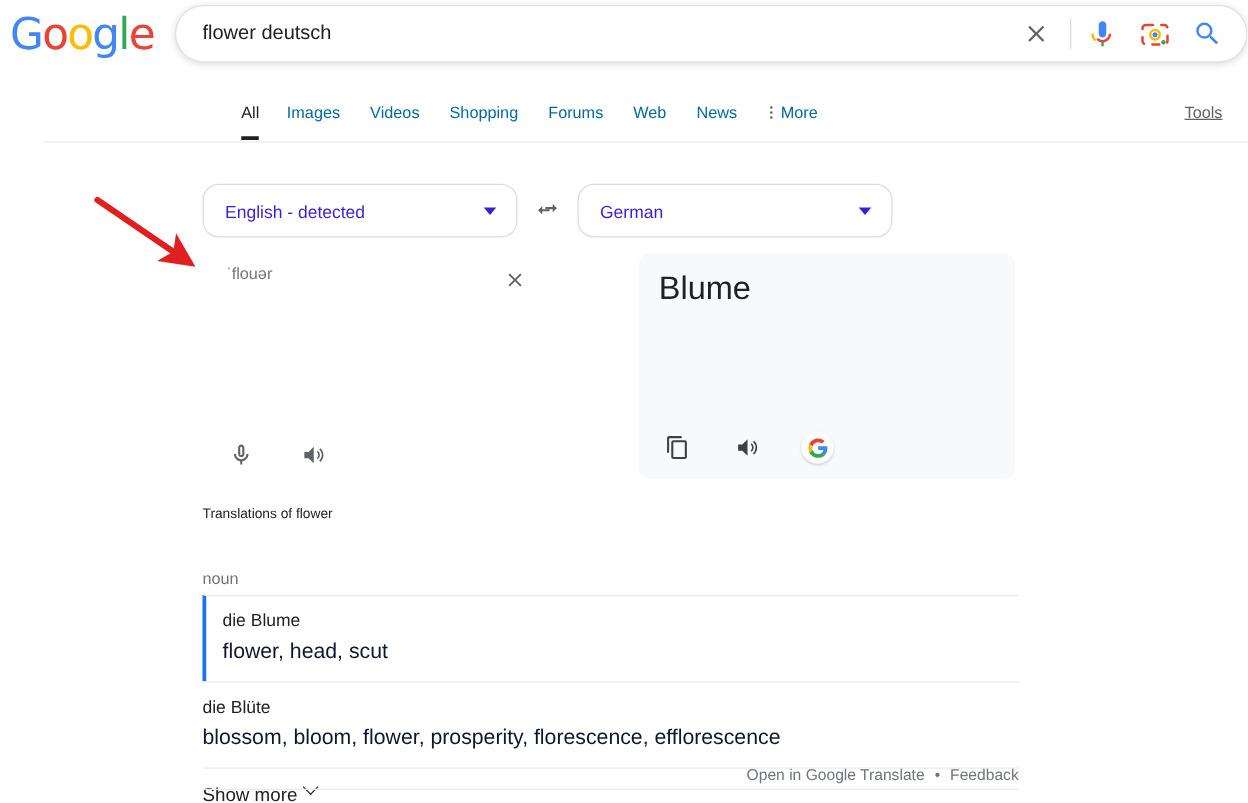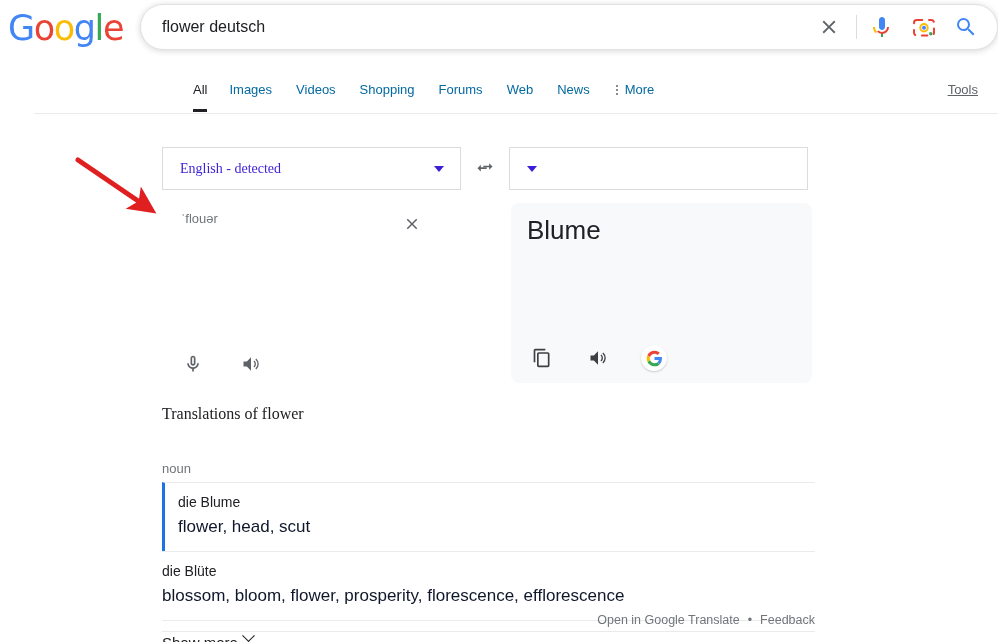--- a/index.html
+++ b/index.html
@@ -144,31 +144,30 @@
     position: relative;
     padding-left: 162px;
   }
 
   .lang-row {
     display: flex;
     align-items: center;
     margin-top: 33px;
   }
   .lang-select {
-    width: 299px; height: 43px;
+    width: 252px; height: 43px;
     border: 1px solid #dadce0;
-    border-radius: 0;
+    border-radius: 13px;
     background: #fff;
     box-sizing: border-box;
     display: flex;
     align-items: center;
     padding: 0 16px 0 17px;
     cursor: pointer;
     position: relative;
-    font-family: Liberation Serif, serif;
   }
   .lang-select .lbl {
     font-size: 14px;
     color: #3b1fd8;
     flex: 1;
   }
   .caret {
     width: 0; height: 0;
     border-left: 5px solid transparent;
     border-right: 5px solid transparent;
@@ -253,24 +252,23 @@
     display: flex; align-items: center; justify-content: center;
     cursor: pointer;
   }
 
   
   .trans-section {
     width: 653px;
     margin-top: 22px;
   }
   .trans-title {
-    font-size: 16px;
+    font-size: 11px;
     color: #202124;
     padding-bottom: 2px;
-    font-family: Liberation Serif, serif;
   }
   .pos-label {
     font-size: 13px;
     color: #70757a;
     margin-top: 36px;
     margin-bottom: 6px;
   }
   .trow {
     border-top: 1px solid #ebebeb;
     padding: 9px 0 11px 0;
@@ -422,20 +420,21 @@
     </div>
 
     <div class="swap">
       <svg width="20" height="20" viewBox="0 0 24 24">
         <path fill="#5f6368" d="M6.99 7L3 11l3.99 4v-3H14v-2H6.99V7z"></path>
         <path fill="#5f6368" d="M21 13l-3.99-4v3H10v2h7.01v3L21 13z" transform="translate(0,-4)"></path>
       </svg>
     </div>
 
     <div class="lang-select">
+      <span class="lbl">German</span>
       <span class="caret"></span>
     </div>
   </div>
 
   <div class="panels">
 
     <div class="src-panel">
       <div class="src-phon">ˈflouər</div>
 
       <div class="clear-x">

